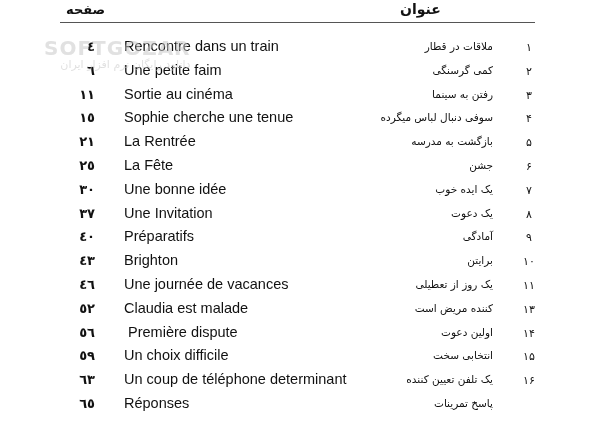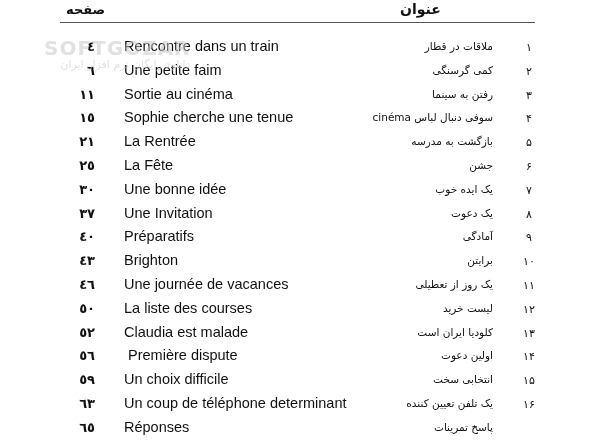--- a/index.html
+++ b/index.html
@@ -134,21 +134,21 @@
   </div>
   <div class="row">
     <span class="pg">١١</span>
     <span class="fr">Sortie au cinéma</span>
     <span class="fa">رفتن به سینما</span>
     <span class="num">۳</span>
   </div>
   <div class="row">
     <span class="pg">١٥</span>
     <span class="fr">Sophie cherche une tenue</span>
-    <span class="fa">سوفی دنبال لباس cinéma</span>
+    <span class="fa">سوفی دنبال لباس میگرده</span>
     <span class="num">۴</span>
   </div>
   <div class="row">
     <span class="pg">٢١</span>
     <span class="fr">La Rentrée</span>
     <span class="fa">بازگشت به مدرسه</span>
     <span class="num">۵</span>
   </div>
   <div class="row">
     <span class="pg">٢٥</span>
@@ -180,29 +180,23 @@
     <span class="fa">برایتن</span>
     <span class="num">۱۰</span>
   </div>
   <div class="row">
     <span class="pg">٤٦</span>
     <span class="fr">Une journée de vacances</span>
     <span class="fa">یک روز از تعطیلی</span>
     <span class="num">۱۱</span>
   </div>
   <div class="row">
-    <span class="pg">٥٠</span>
-    <span class="fr">La liste des courses</span>
-    <span class="fa">لیست خرید</span>
-    <span class="num">۱۲</span>
-  </div>
-  <div class="row">
     <span class="pg">٥٢</span>
     <span class="fr">Claudia est malade</span>
-    <span class="fa">کلودیا ایران است</span>
+    <span class="fa">کننده مریض است</span>
     <span class="num">۱۳</span>
   </div>
   <div class="row">
     <span class="pg">٥٦</span>
     <span class="fr" style="white-space:pre"> Première dispute</span>
     <span class="fa">اولین دعوت</span>
     <span class="num">۱۴</span>
   </div>
   <div class="row">
     <span class="pg">٥٩</span>

